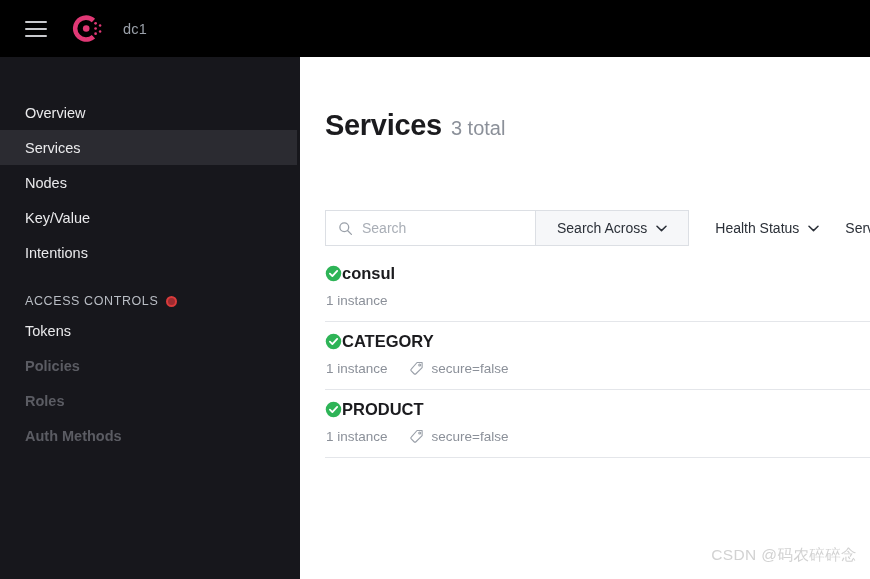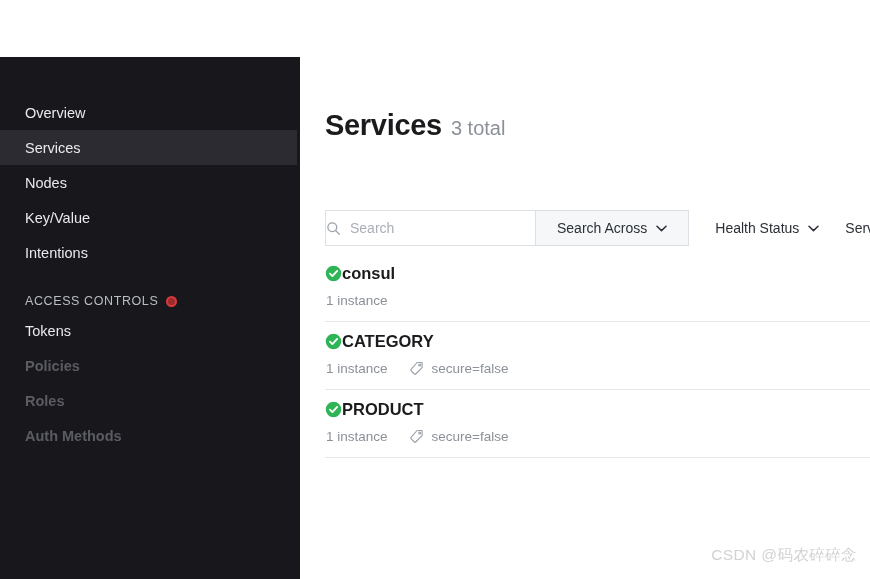--- a/index.html
+++ b/index.html
@@ -158,21 +158,21 @@
     height: 36px;
   }
   .search-box {
     width: 211px;
     height: 36px;
     border: 1px solid #dcdfe4;
     background: #ffffff;
     display: flex;
     align-items: center;
     box-sizing: border-box;
-    padding-left: 0;
+    padding-left: 12px;
   }
   .search-icon { flex: 0 0 auto; display:flex; }
   .search-input {
     border: none;
     outline: none;
     background: transparent;
     margin-left: 9px;
     font-family: "Liberation Sans", sans-serif;
     font-size: 14px;
     color: #1b1b1e;
@@ -266,20 +266,41 @@
     letter-spacing: .4px;
     white-space: nowrap;
     user-select: none;
   }
 </style>
 </head>
 <body>
 
 <div class="app">
 
+  <div class="topbar">
+    <div class="hamburger">
+      <span></span>
+      <span></span>
+      <span></span>
+    </div>
+
+    <div class="logo-wrap">
+      <svg width="34" height="34" viewBox="0 0 34 34" aria-hidden="true">
+        <path d="M16.2 3.2a13.3 13.3 0 1 0 8.9 23.2l-3.3-3.5a8.6 8.6 0 1 1 0-12.7l3.3-3.5A13.2 13.2 0 0 0 16.2 3.2z" fill="#e03875"></path>
+        <circle cx="16.2" cy="16.5" r="3.3" fill="#e03875"></circle>
+        <circle cx="25.6" cy="11.3" r="1.35" fill="#e03875"></circle>
+        <circle cx="25.6" cy="16.5" r="1.35" fill="#e03875"></circle>
+        <circle cx="25.6" cy="21.7" r="1.35" fill="#e03875"></circle>
+        <circle cx="30.1" cy="13.6" r="1.25" fill="#e03875"></circle>
+        <circle cx="30.1" cy="19.4" r="1.25" fill="#e03875"></circle>
+      </svg>
+    </div>
+
+    <div class="dc-label">dc1</div>
+  </div>
 
   <div class="sidebar">
     <div class="nav">
 
       <div class="nav-item">
         <span>Overview</span>
       </div>
 
       <div class="nav-item active">
         <span>Services</span>

